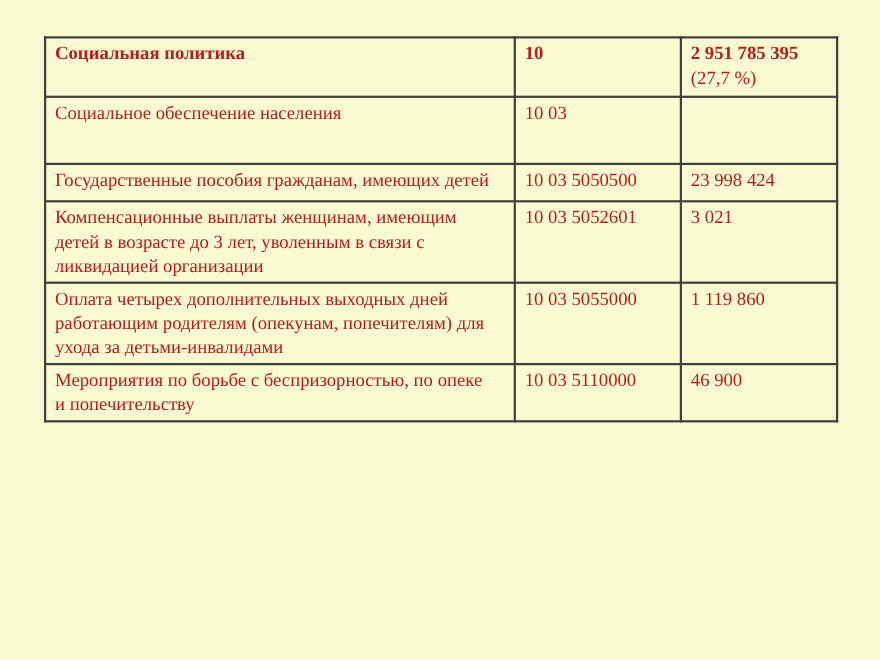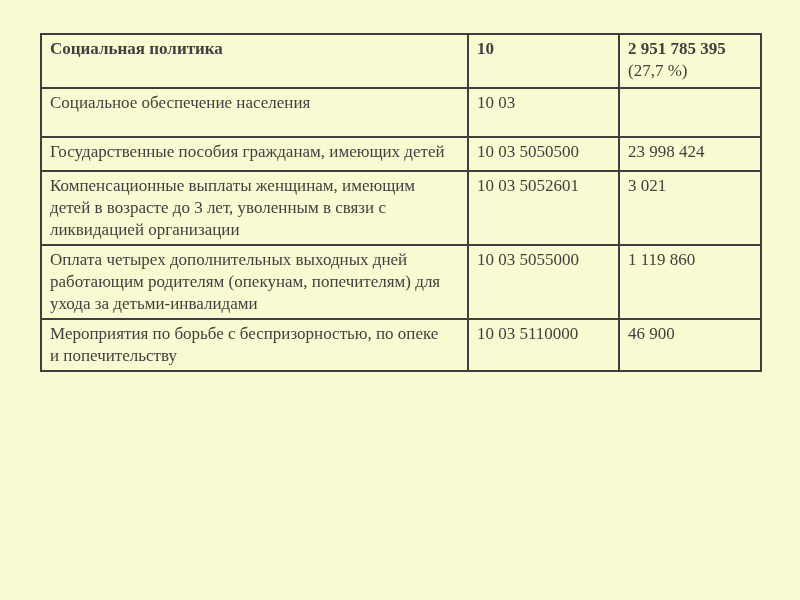--- a/index.html
+++ b/index.html
@@ -16,34 +16,34 @@
   table.budget {
     position: absolute;
     left: 40px;
     top: 33px;
     width: 720px;
     border-collapse: collapse;
     table-layout: fixed;
     font-family: "Liberation Serif", "DejaVu Serif", serif;
     font-size: 17px;
     line-height: 22px;
-    color: #404040;
+    color: #b91c1c;
   }
   table.budget td {
     border: 2px solid #3F3F3F;
     vertical-align: top;
     padding: 3px 8px;
     white-space: pre-wrap;
     overflow: hidden;
   }
   tr.header-row td { font-weight: bold; }
   tr.header-row .percent { font-weight: normal; }
   
   tr.r0 { height: 54px; }
-  tr.r1 { height: 49px; }
+  tr.r1 { height: 61px; }
   tr.r2 { height: 34px; }
   tr.r3 { height: 94px; }
   tr.r4 { height: 73px; }
   tr.r5 { height: 52px; }
   tr.r6 { height: 71px; }
   tr.r7 { height: 50px; }
   tr.r8 { height: 49px; }
   col.c-category { width: 427px; }
   col.c-code     { width: 151px; }
   col.c-amount   { width: 142px; }

